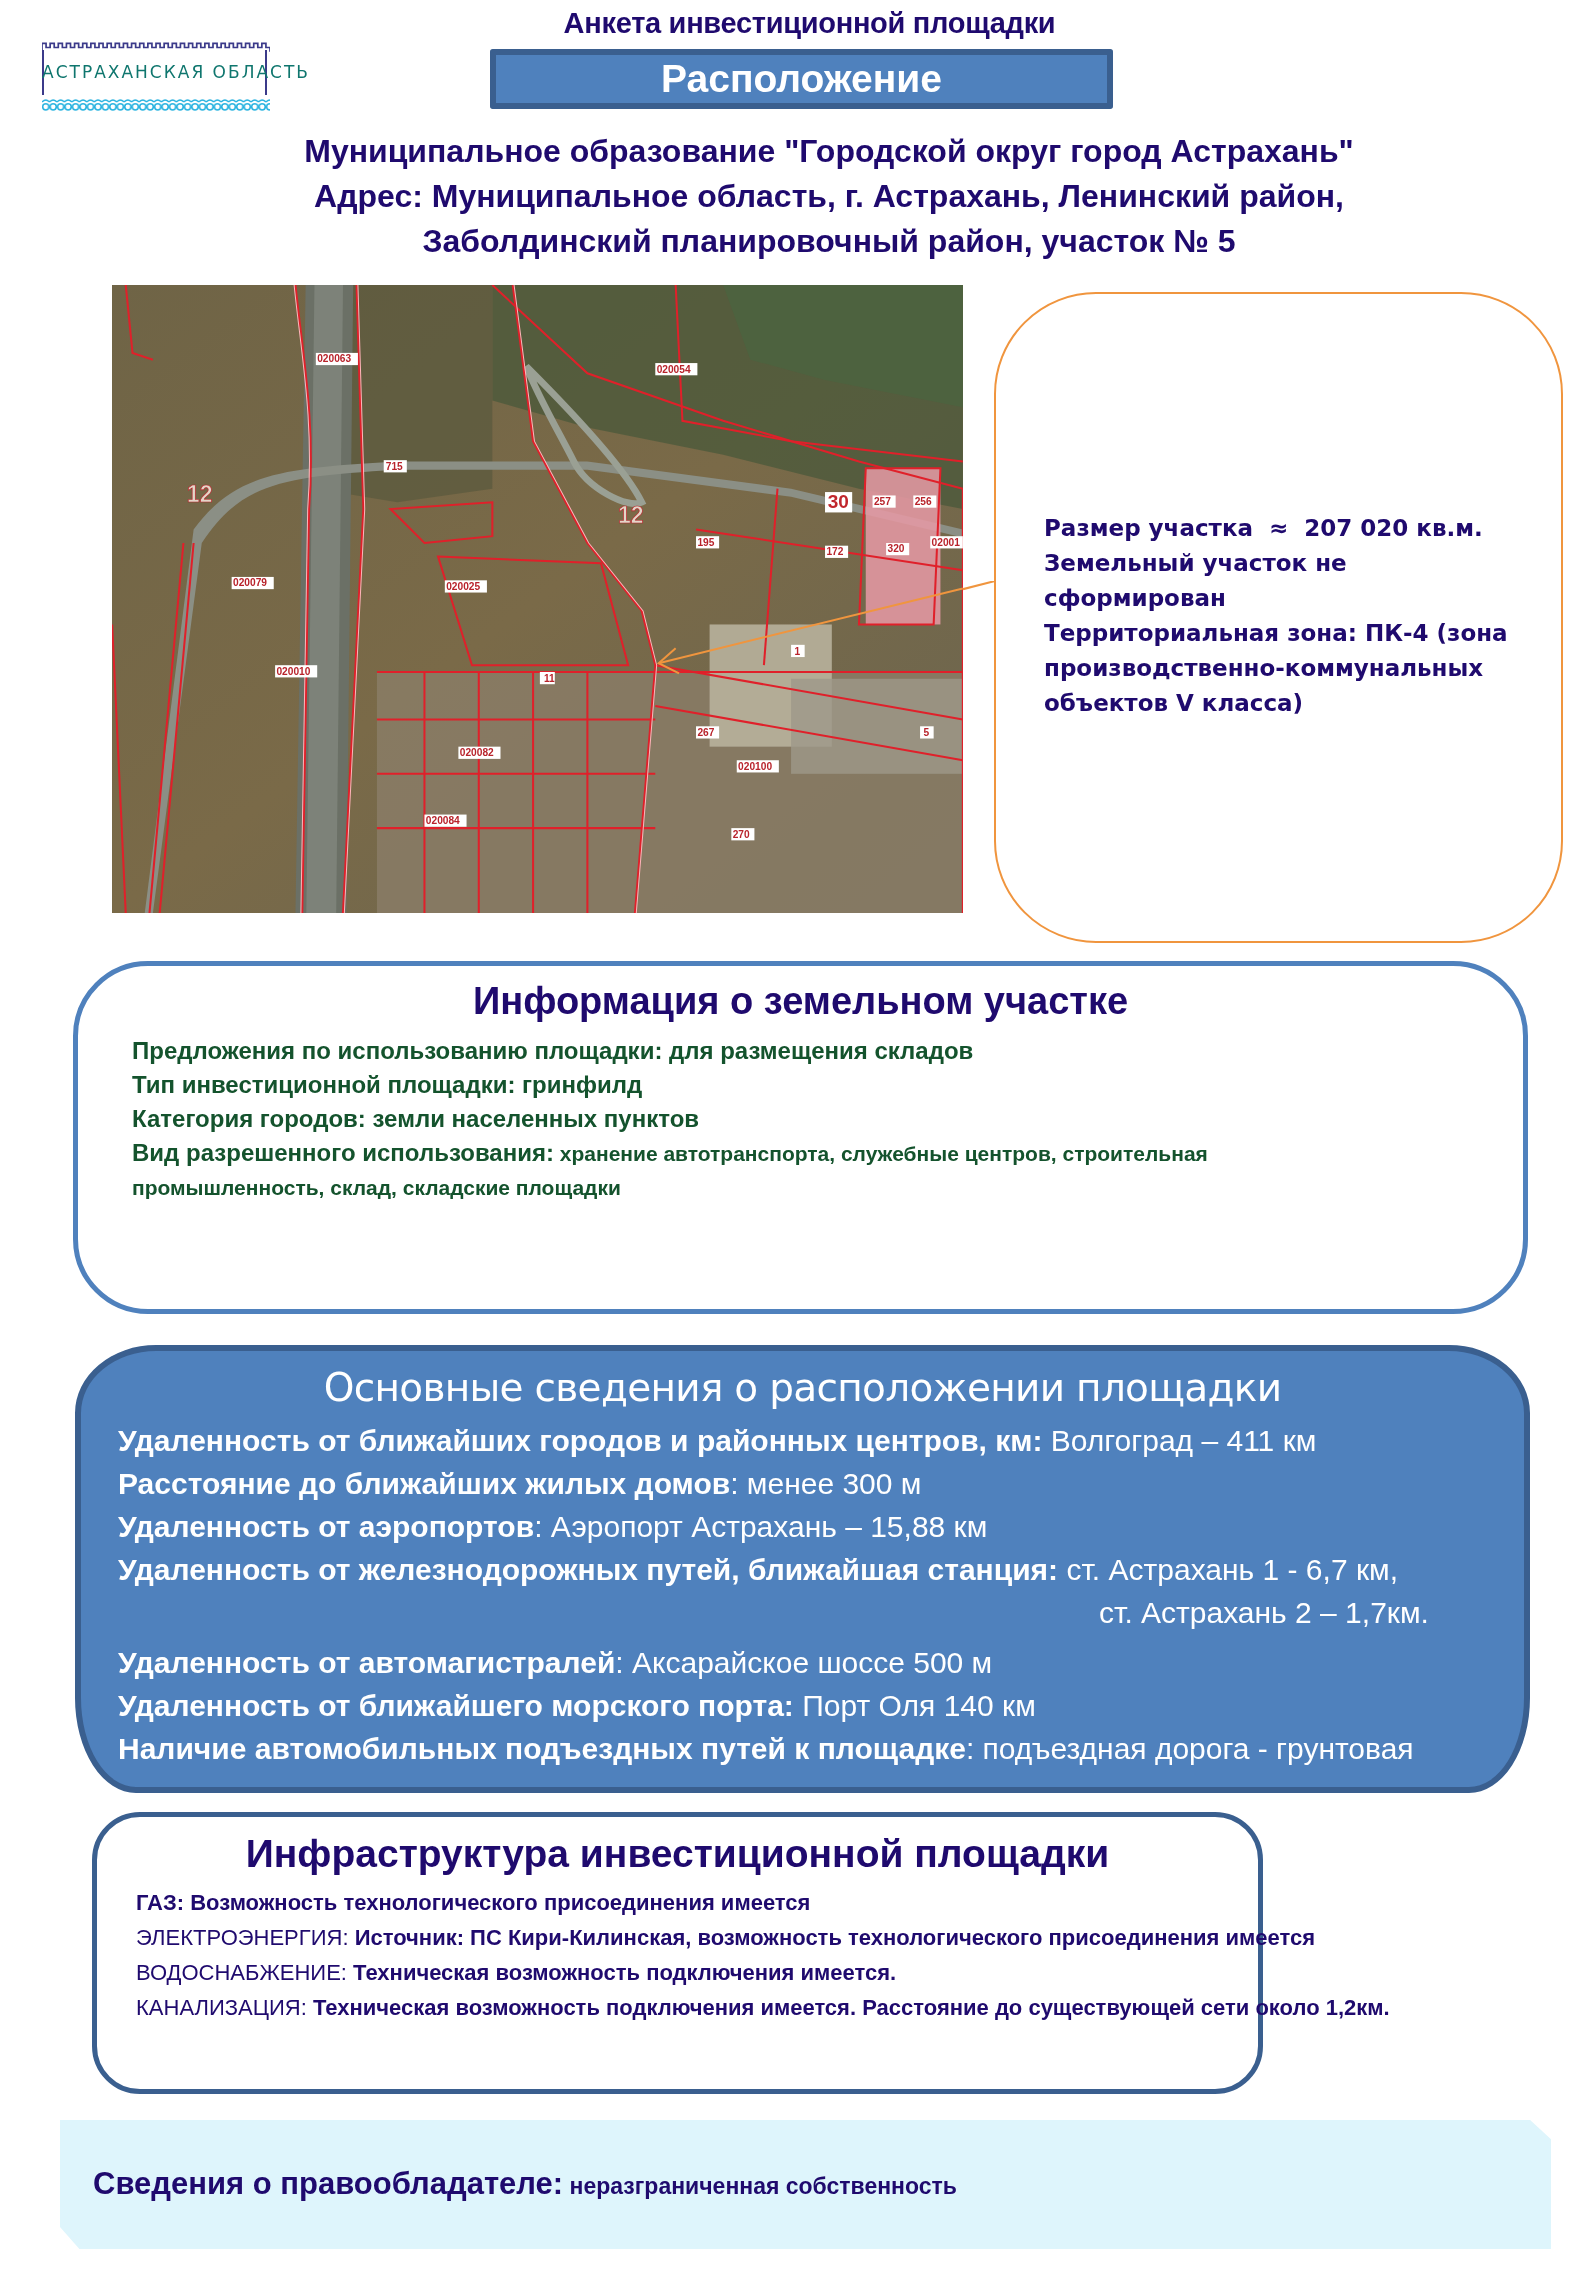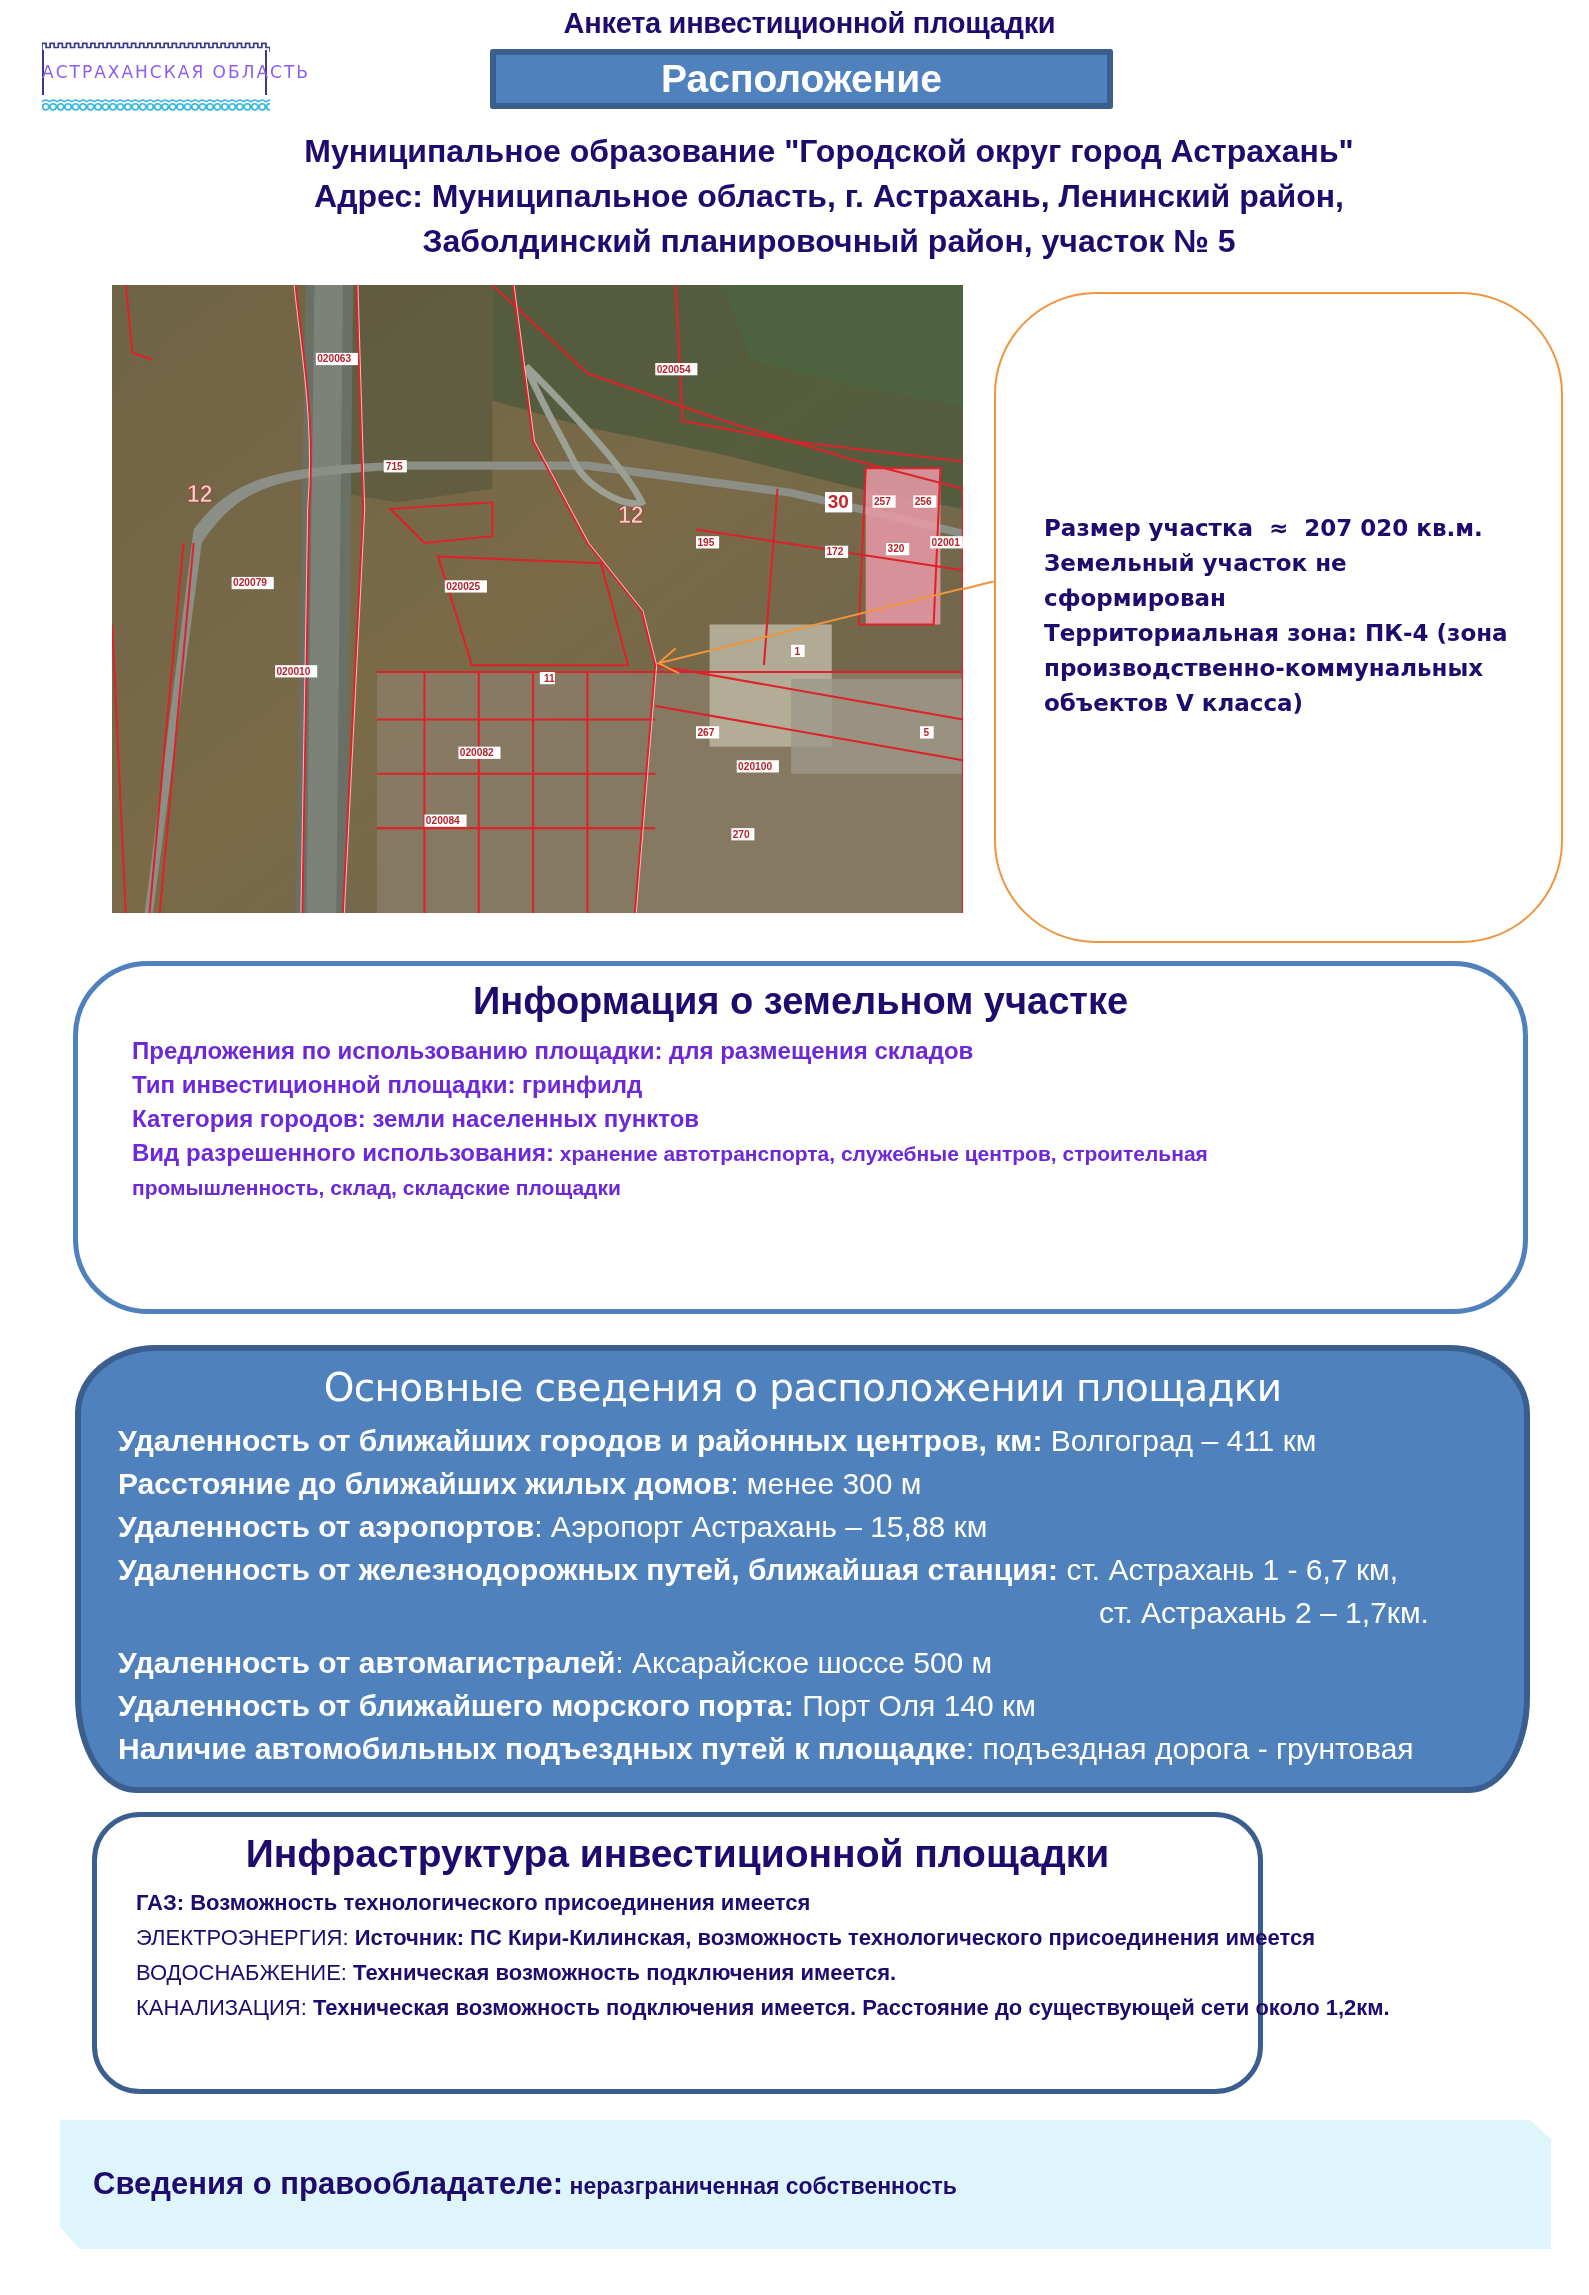--- a/index.html
+++ b/index.html
@@ -6,41 +6,41 @@
   body {
     width: 1589px; height: 2295px; background: #ffffff; position: relative; overflow: hidden;
     font-family: "Liberation Sans", "DejaVu Sans", sans-serif; color: #1f0a6e;
   }
   .abs { position: absolute; }
 
   
   .logo { left: 42px; top: 42px; width: 228px; height: 76px; }
   .logo .frame { position:absolute; left:0; top:8.1px; width:225px; height:45px; border-left:2px solid #3b3a8a; border-right:2px solid #3b3a8a; box-sizing:border-box; }
   .logo .battlement { position:absolute; left:0; top:0; width:228px; height:11px; }
-  .logo .logo-text { position:absolute; left:0; top:20.4px; width:228px; font-size:17px; letter-spacing:2px; color:#8b5cf6; font-family:"DejaVu Sans", sans-serif; white-space:nowrap; }
+  .logo .logo-text { position:absolute; left:0; top:20.4px; width:228px; font-size:17px; letter-spacing:2px; color:#0f766e; font-family:"DejaVu Sans", sans-serif; white-space:nowrap; }
   .logo .waves { position:absolute; left:0; top:56px; width:228px; height:15px; }
 
   
   .title { left: 300px; top: 6.8px; width: 1019px; text-align: center; font-size: 29px; font-weight: bold; color: #1f0a6e; letter-spacing: -0.3px; white-space: nowrap; }
   .banner { left: 490px; top: 49px; width: 623px; height: 60px; background: #4f81bd; border: 6.1px solid #3a5f8f; box-sizing: border-box; border-radius: 2.7px;
     display:flex; align-items:center; justify-content:center; color:#fff; font-size:39px; font-weight:bold; }
   .subhead { left: 204px; top: 129px; width: 1250px; text-align: center; font-size: 32px; font-weight: bold; line-height: 45px; color: #1f0a6e; }
 
   
   .map { left: 112px; top: 285px; width: 851px; height: 628px; overflow: hidden; background: #6b6141; }
 
   
   .sizebox { left: 994px; top: 292px; width: 569px; height: 651px; border: 2px solid #f0953e; border-radius: 102px; box-sizing: border-box; }
   .sizebox .content { position:absolute; left: 48px; top: 217px; width: 475px; font-size: 23px; font-weight: bold; line-height: 35px; color:#1f0a6e; font-family:"DejaVu Sans", sans-serif; }
   .sizebox .content div { white-space: pre-wrap; }
 
   
   .landbox { left: 73px; top: 961px; width: 1455px; height: 353px; border: 5.4px solid #4f81bd; border-radius: 75px 75px 75px 75px; box-sizing: border-box; background:#fff; }
   .landbox h2 { margin: 0; position:absolute; top: 13.6px; left: 0; width: 100%; text-align:center; font-size: 38px; font-weight: bold; color:#1f0a6e; }
-  .landbox .rows { position:absolute; left: 54px; top: 68px; width: 1345px; font-size: 24px; font-weight: bold; line-height: 34px; color:#6d28d9; }
+  .landbox .rows { position:absolute; left: 54px; top: 68px; width: 1345px; font-size: 24px; font-weight: bold; line-height: 34px; color:#14532d; }
   .landbox .rows .small { font-size: 21px; }
 
   
   .locbox { left: 75px; top: 1345px; width: 1455px; height: 448px; background: #4f81bd; border: 6.1px solid #3a5f8f; box-sizing: border-box; border-radius: 81px 81px 61px 61px / 68px 68px 95px 95px; color:#fff; }
   .locbox h2 { margin:0; position:absolute; top: 13.6px; width:100%; text-align:center; font-size: 39px; font-weight: normal; font-family:"DejaVu Sans", sans-serif; letter-spacing:-0.7px; }
   .locbox .rows { position:absolute; left: 37px; top: 68px; width: 1379px; font-size: 30px; line-height: 43px; }
   .locbox .rows b { font-weight: bold; }
   .locbox .rows .val { font-weight: normal; }
   .locbox .rows .indent { padding-left: 981px; }
 

